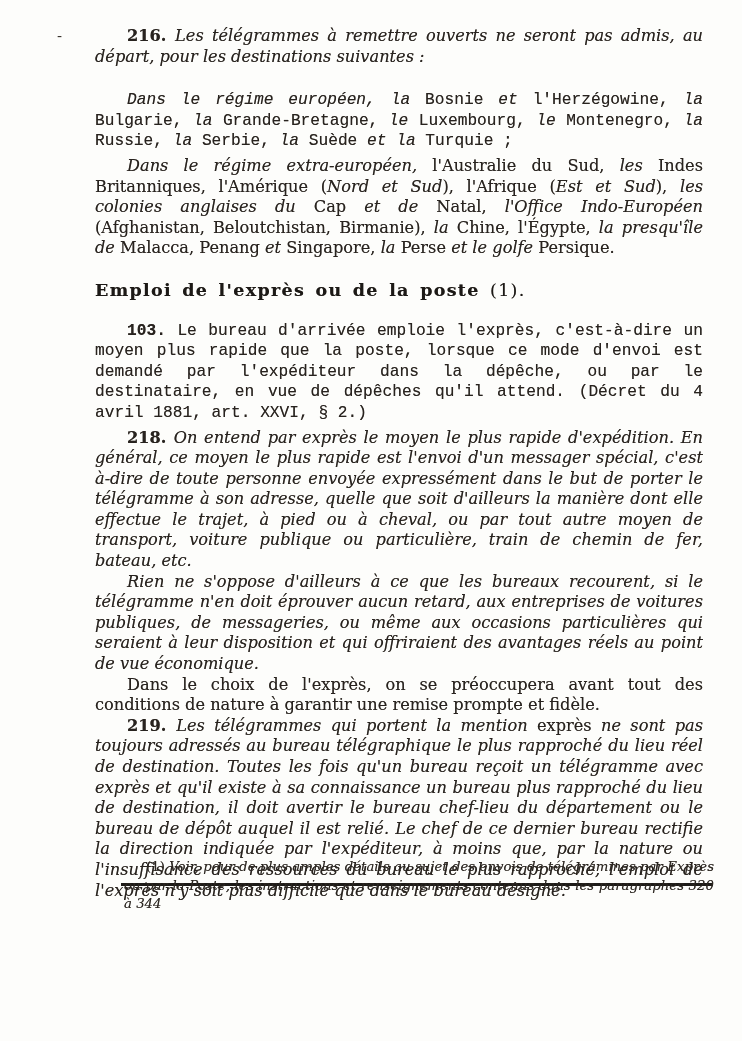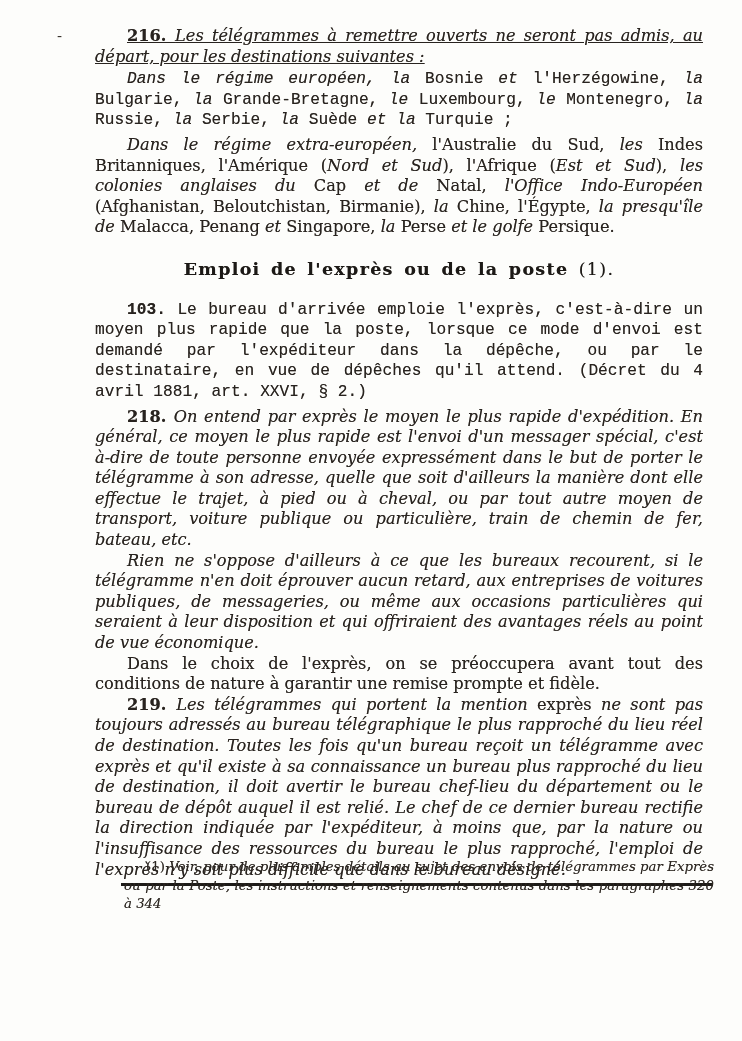--- a/index.html
+++ b/index.html
@@ -27,25 +27,25 @@
     width: 608px;
     font-size: 16.2px;
     line-height: 20.6px;
     text-align: justify;
     text-shadow: 0 0 0.5px rgba(45, 38, 30, 0.55);
   }
   .para {
     margin: 0;
     text-indent: 32px;
   }
-  .gap-md { margin-bottom: 2px; text-decoration: underline; }
+  .gap-md { margin-bottom: 23px; }
   .gap-sm { margin-bottom: 4px; font-family: Liberation Mono, monospace; }
   .heading {
     margin: 21px 0 20px 0;
-    text-align: center;
+    text-align: left;
     text-indent: 0;
     font-size: 17.5px;
     font-weight: normal;
     letter-spacing: 1.3px;
     word-spacing: 3px;
     color: #1c1916;
   }
   .footnote-rule {
     position: absolute;
     left: 121px;

